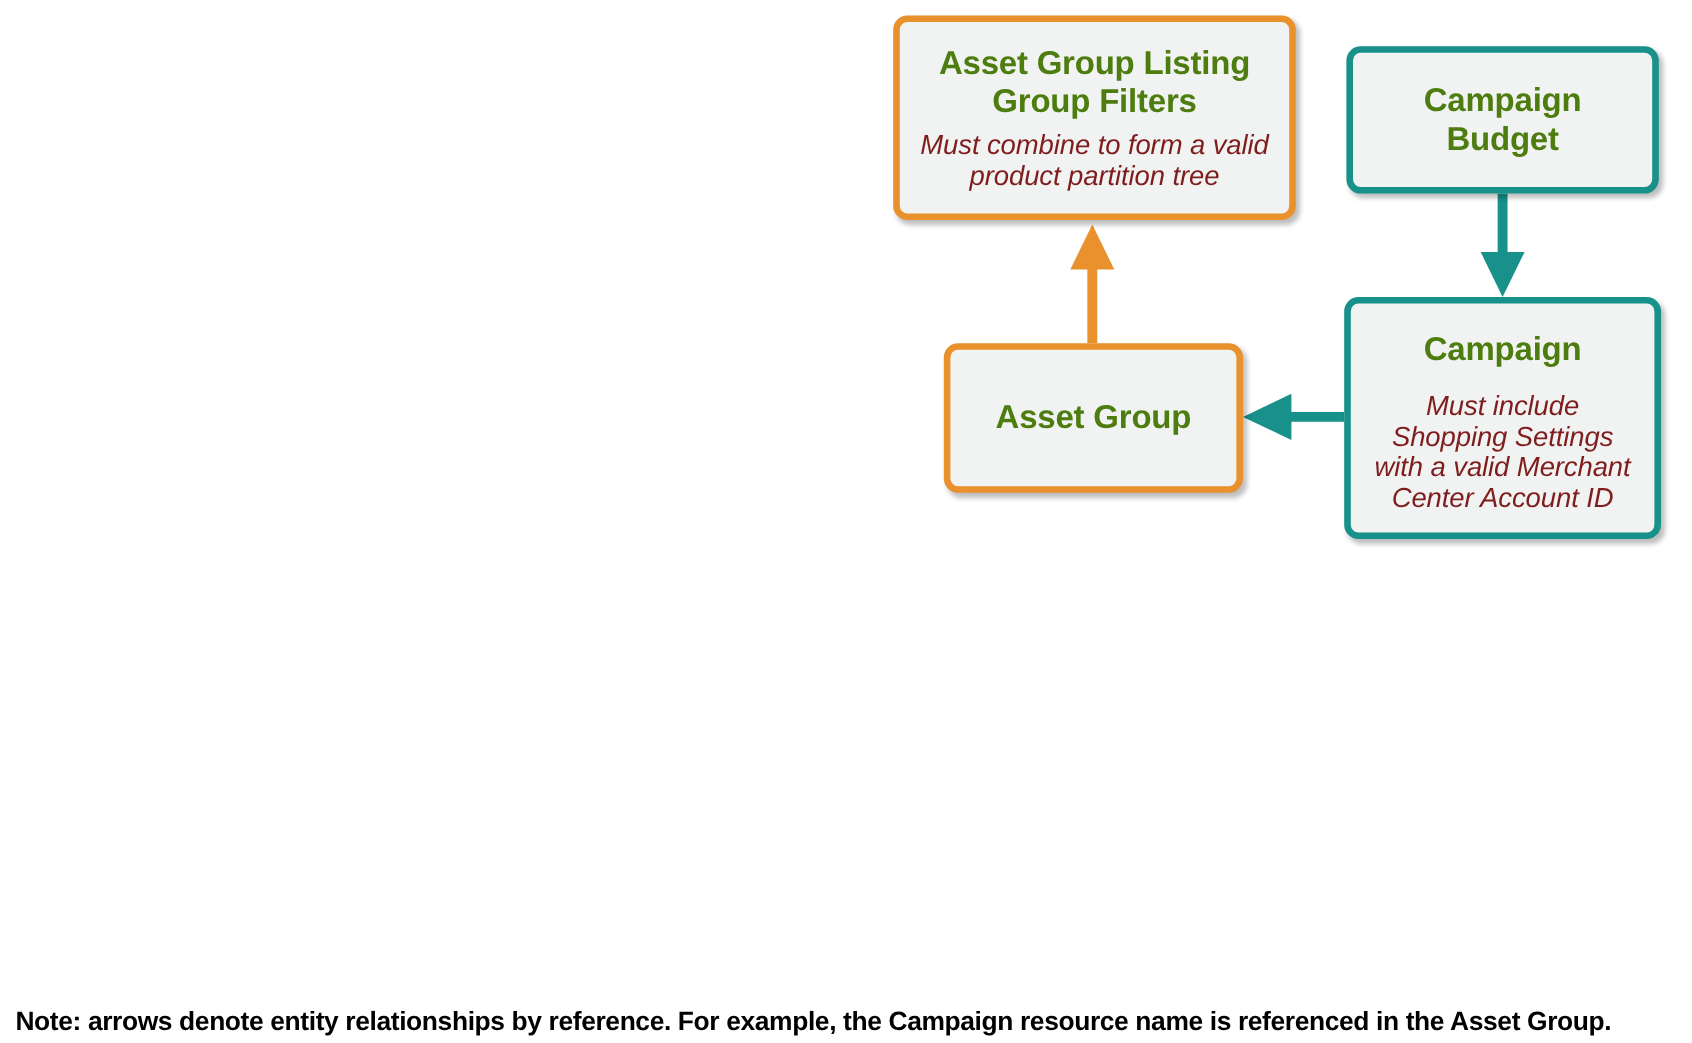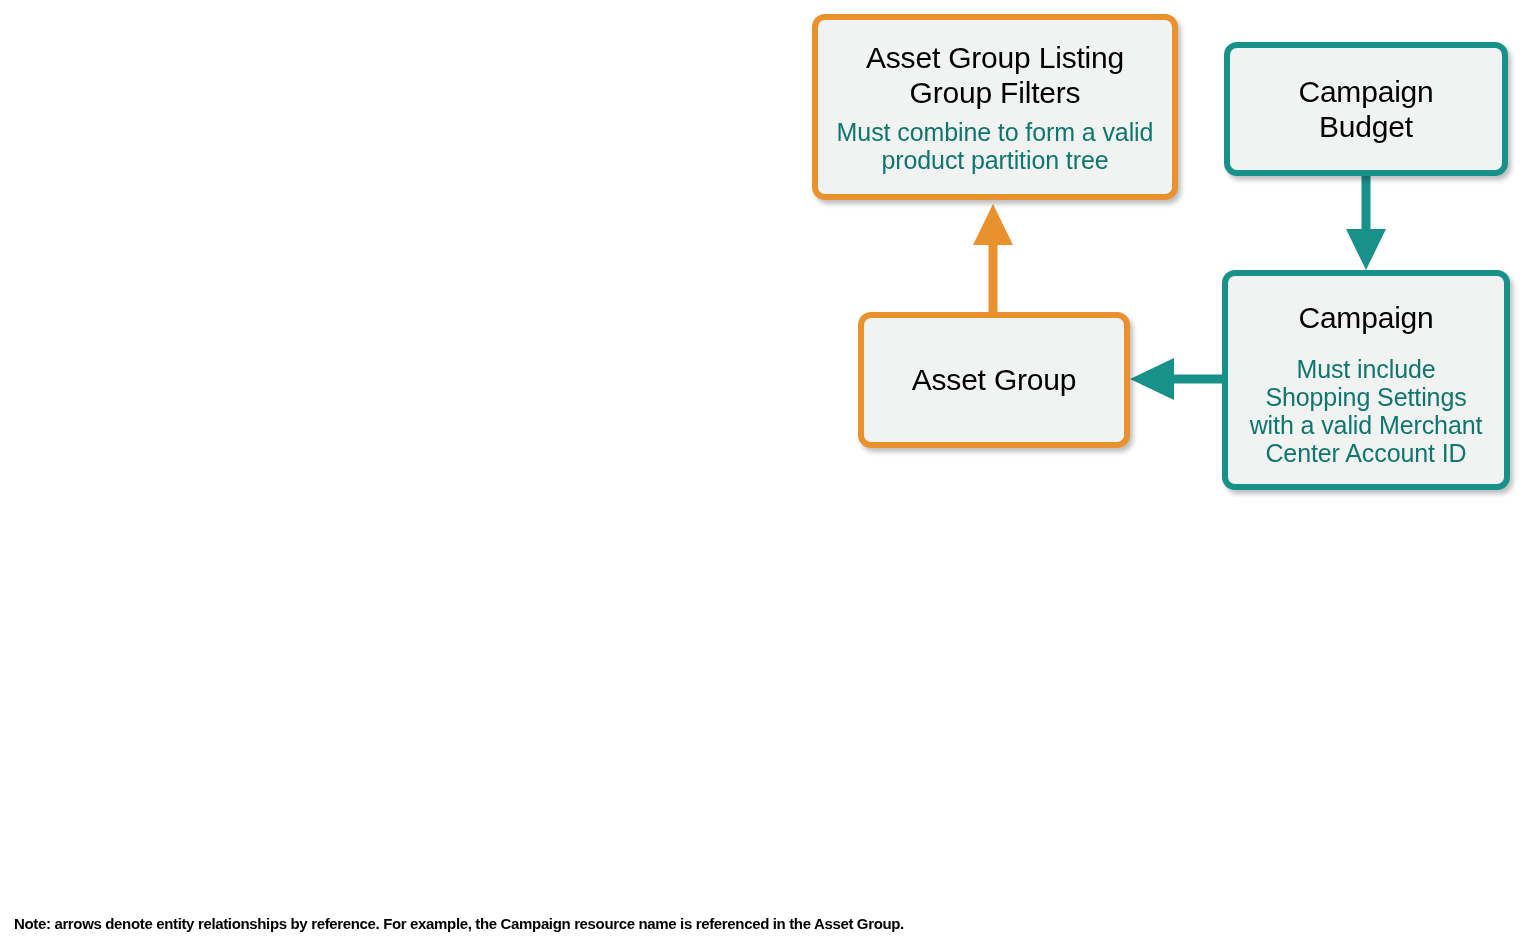--- a/index.html
+++ b/index.html
@@ -48,35 +48,36 @@
     align-items: center;
     justify-content: center;
     text-align: center;
     box-shadow: 3px 4px 5px rgba(0,0,0,0.26);
     padding: 6px 10px;
   }
   .node.orange { border-color: #e8912d; }
   .node.teal   { border-color: #17918a; }
 
   .node-title {
-    color: #000000;
-    font-weight: normal;
+    color: #4d7c0f;
+    font-weight: bold;
     font-size: 30px;
     line-height: 1.18;
     letter-spacing: -0.2px;
     white-space: pre-line;
   }
   .node-sub {
-    color: #0f766e;
+    color: #7f1d1d;
     font-weight: normal;
     font-size: 25px;
     line-height: 1.12;
     letter-spacing: -0.1px;
     margin-top: 7px;
     white-space: pre-line;
+    font-style: italic;
   }
   .node-title + .node-sub { margin-top: 8px; }
 
   
   #node-aglgf {
     left: 812px;  top: 14px;
     width: 366px; height: 186px;
   }
   #node-aglgf .node-title { font-size: 30px; }
   #node-aglgf .node-sub   { font-size: 25px; }
@@ -102,21 +103,21 @@
   #node-campaign .node-title { font-size: 30px; }
   #node-campaign .node-sub   { font-size: 25px; margin-top: 20px; }
 
   
   #footer-note {
     position: absolute;
     left: 14px;
     top: 915px;
     z-index: 3;
     color: #000000;
-    font-size: 15px;
+    font-size: 24px;
     font-weight: bold;
     letter-spacing: -0.35px;
     white-space: nowrap;
   }
 </style>
 </head>
 <body>
 
 <div id="canvas">
 

